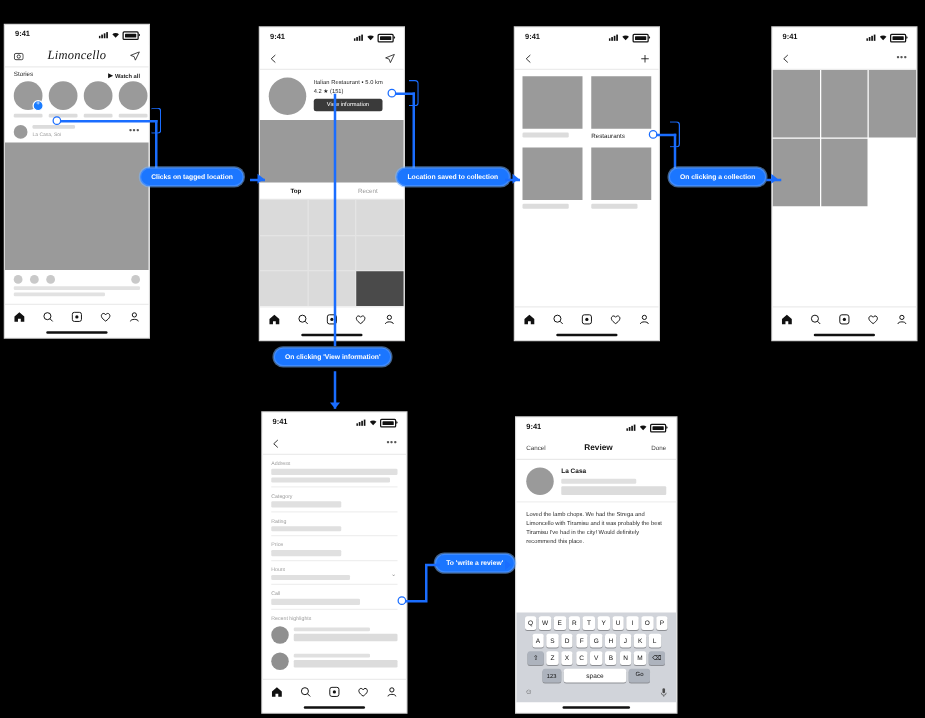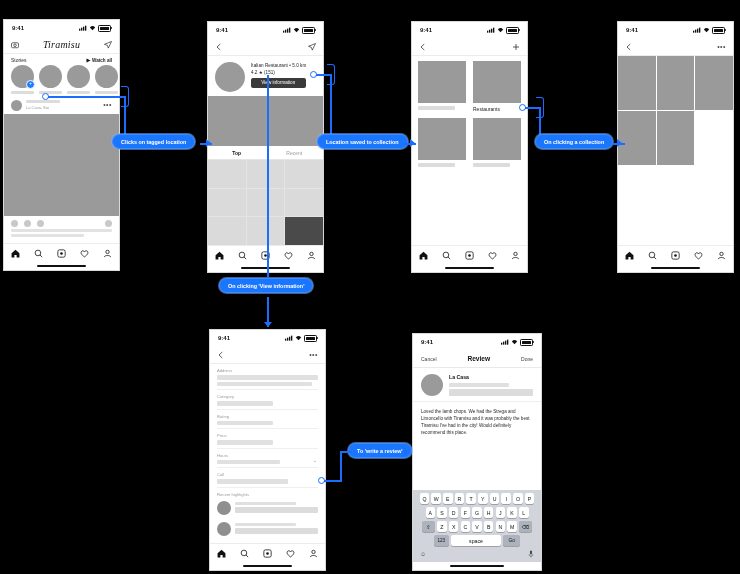--- a/index.html
+++ b/index.html
@@ -162,21 +162,21 @@
           <span class="batt"></span>
         </span>
       </div>
       <div class="navrow">
         <span class="ic">
           <svg width="8" height="8" viewBox="0 0 16 16">
               <rect x="1" y="3.5" width="14" height="10" rx="2.5" fill="none" stroke="#1a1a1a" stroke-width="1.3"></rect>
               <circle cx="8" cy="8.5" r="2.6" fill="none" stroke="#1a1a1a" stroke-width="1.3"></circle>
             </svg>
         </span>
-        <span class="brand">Tiramisu</span>
+        <span class="brand">Limoncello</span>
         <span class="ic">
           <svg width="8" height="8" viewBox="0 0 16 16">
               <path d="M15 1 L1 6.6 L6.6 8.6 L8.6 14.2 Z" fill="none" stroke="#1a1a1a" stroke-width="1.3" stroke-linejoin="round"></path>
             </svg>
         </span>
       </div>
       <div class="stories-hdr">
         <span class="t">Stories</span>
         <span class="w">
           <svg width="5" height="5" viewBox="0 0 10 10">

